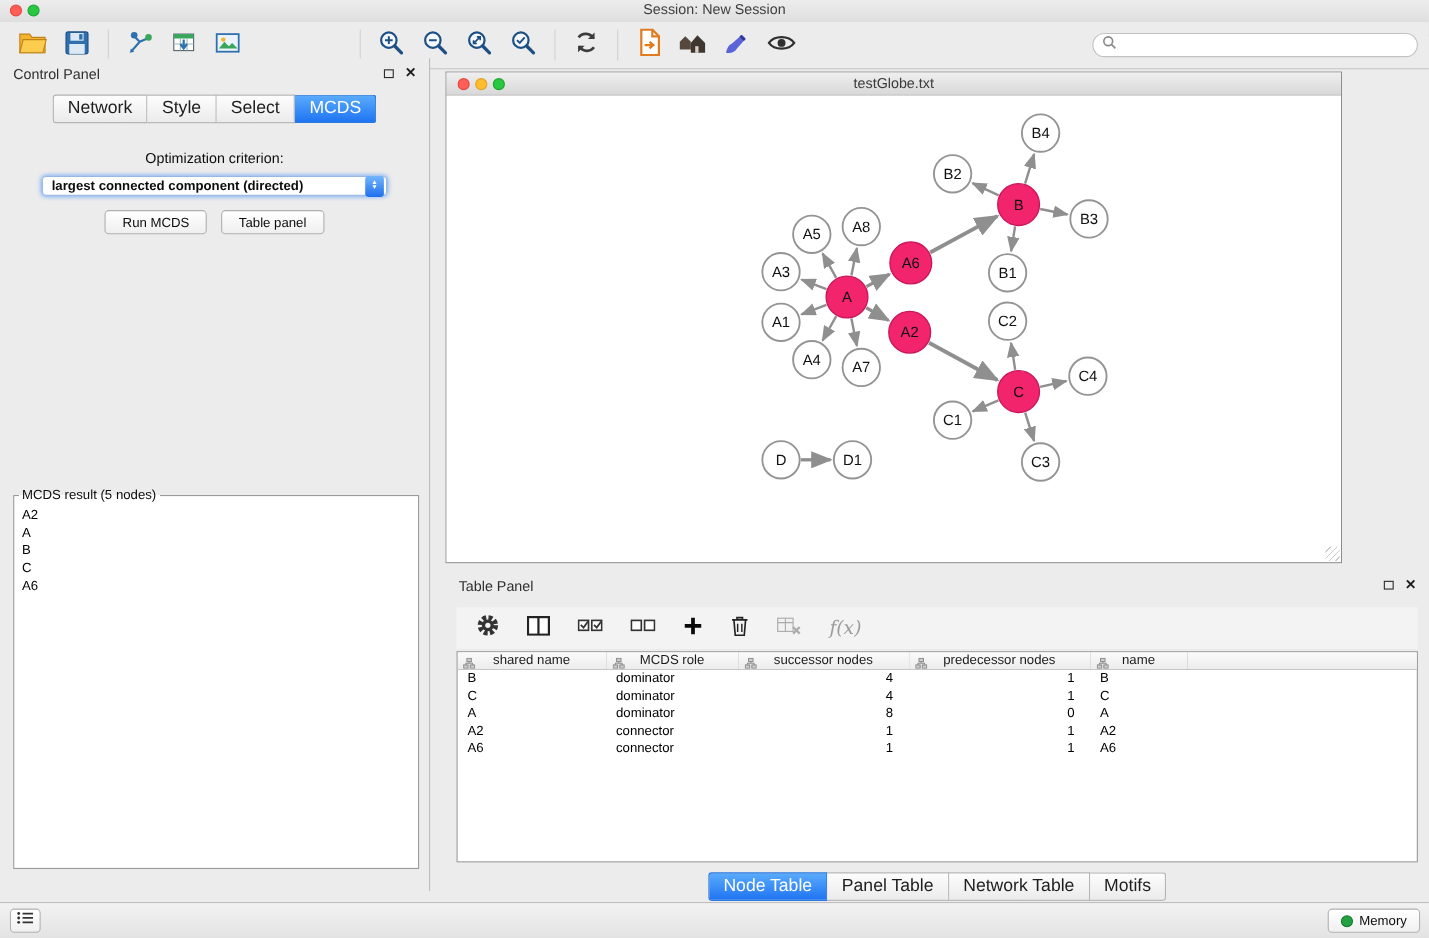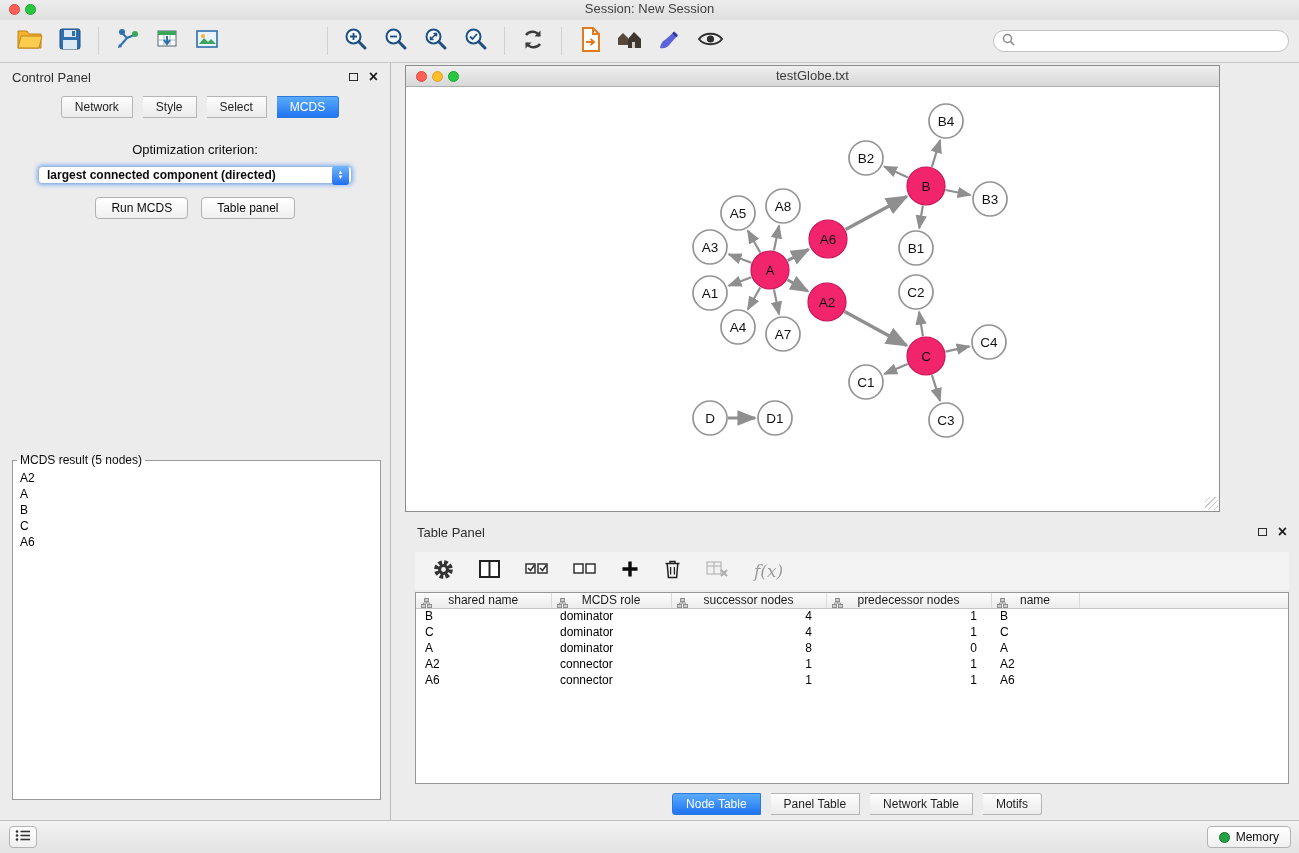--- a/index.html
+++ b/index.html
@@ -25,29 +25,29 @@
     display:flex; align-items:center; padding:0 10px; }
   .tb-btn { width:40px; height:34px; display:flex; align-items:center; justify-content:center; border-radius:4px; }
   .tb-sep { width:1px; height:28px; background:#d1d1d1; margin:0 8px; flex:0 0 1px; }
   .tb-spacer { width:92px; }
   .search-wrap { margin-left:auto; width:296px; height:22px; border:1px solid #c2c2c2;
     border-radius:12px; background:#fff; display:flex; align-items:center; padding:0 8px; gap:5px; }
   .search-wrap input { border:none; outline:none; flex:1; font-size:12px; background:transparent;
     font-family:"Liberation Sans", sans-serif; }
 
   
-  .control-panel { position:absolute; left:0; top:63px; width:391px; height:757px;
+  .control-panel { position:absolute; left:0; top:53px; width:391px; height:757px;
     background:#ececec; border-right:1px solid #bdbdbd; }
   .panel-header { height:28px; display:flex; align-items:center; padding:0 12px; font-size:13px; color:#2e2e2e; }
   .win-btns { margin-left:auto; display:flex; gap:11px; align-items:center; }
   .float-icon { width:9px; height:8px; border:1.5px solid #2b2b2b; display:inline-block; }
   .close-x { font-size:16px; font-weight:bold; color:#1c1c1c; line-height:10px; }
   .seg-tabs { display:flex; justify-content:center; margin-top:5px; }
-  .seg-tab { font-size:12px; padding:3px 13px; background:linear-gradient(#fdfdfd,#ebebeb);
-    border:1px solid #b5b5b5; border-left:none; color:#1d1d1d; white-space:nowrap;margin-left:10px; }
+  .seg-tab { font-size:16px; padding:3px 13px; background:linear-gradient(#fdfdfd,#ebebeb);
+    border:1px solid #b5b5b5; border-left:none; color:#1d1d1d; white-space:nowrap; }
   .seg-tab:first-child { border-left:1px solid #b5b5b5; border-radius:3px 0 0 3px; }
   .seg-tab:last-child { border-radius:0 3px 3px 0; }
   .seg-tab.active { background:linear-gradient(#5aabfd,#1f74f2); color:#fff; border-color:#2a7ade; }
   .opt-label { text-align:center; margin-top:24px; font-size:13px; color:#0c0c0c; }
   .combo { margin:9px auto 0; width:314px; height:18px; background:#fff; border:1px solid #9ab8dd;
     border-radius:4px; display:flex; align-items:center;
     box-shadow:0 0 4px 1px rgba(90,155,250,.75);font-weight:bold; }
   .combo-text { flex:1; font-size:12px; padding-left:8px; color:#0c0c0c; white-space:nowrap; overflow:hidden; }
   .combo-stepper { width:17px; height:19px; margin-right:2px; border-radius:3px;
     background:linear-gradient(#73b6fd,#1f6fee); color:#fff; display:flex; flex-direction:column;

